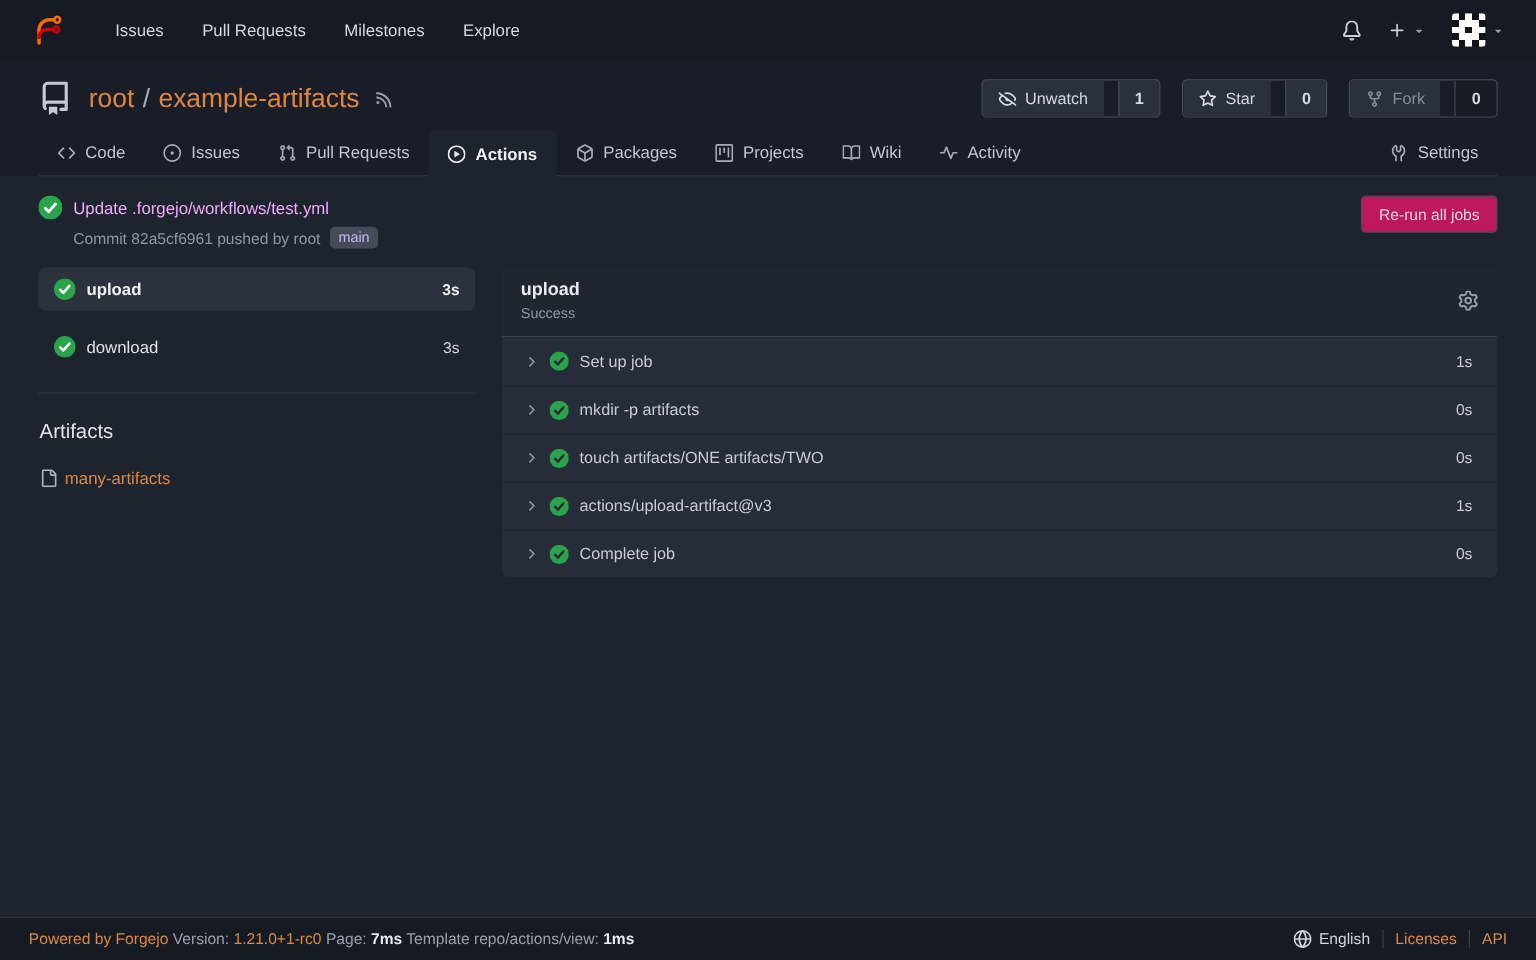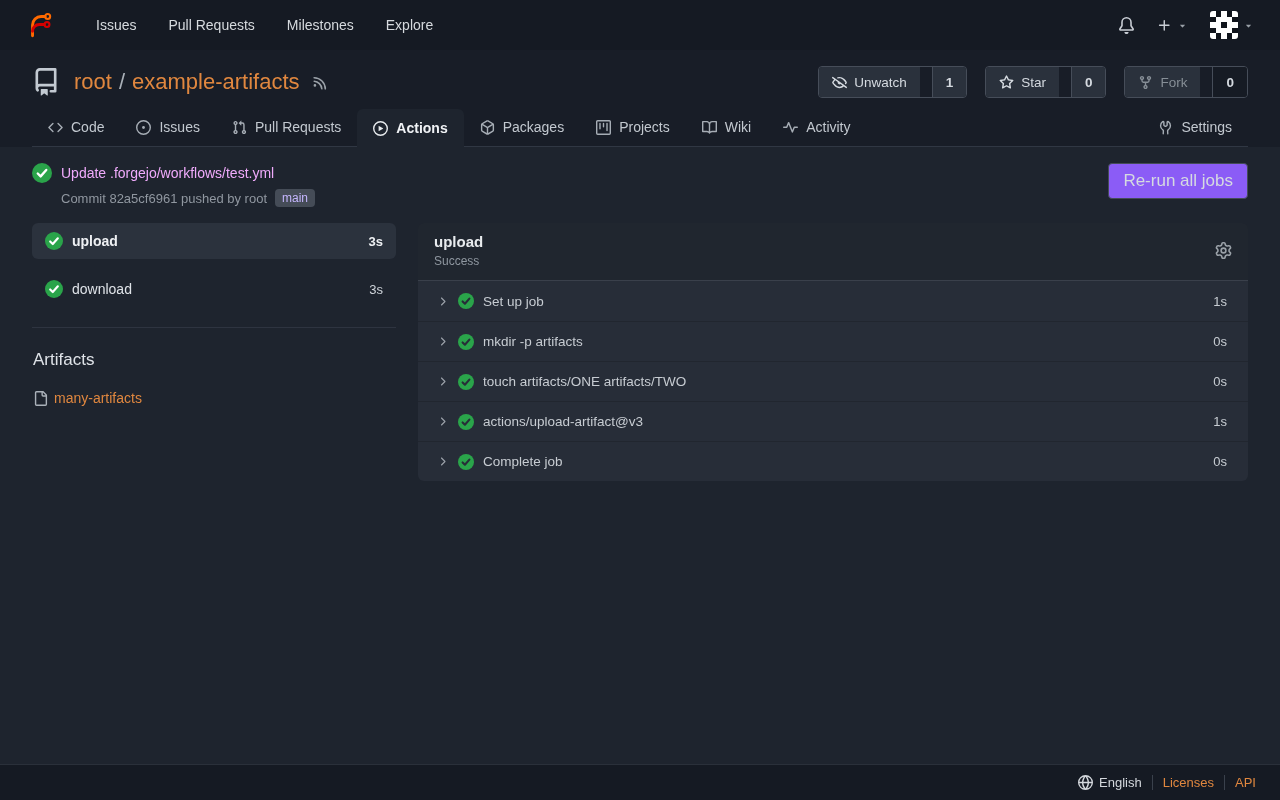--- a/index.html
+++ b/index.html
@@ -68,22 +68,22 @@
   .main { flex:1; padding:16px 32px 0 32px; }
   .run-header { display:flex; align-items:flex-start; }
   .run-title-block { flex:1; }
   .run-title-row { display:flex; align-items:center; gap:9px; }
   .run-title { font-size:14px; font-weight:normal; color:#f0abfc; }
   .run-subtitle { margin:6px 0 0 29px; font-size:13px; color:#9097a0; display:flex; align-items:center; gap:8px; }
   .branch-badge {
     background:#454c57; color:#c4b5fd; font-size:12px; padding:2px 7px; border-radius:4px; cursor:pointer;
   }
   .rerun-btn {
-    background:#8b5cf6; border:1px solid #454c58; border-radius:4px; color:#d5dae0;
-    font-size:17px; padding:7px 14px; cursor:pointer; font-family:inherit;
+    background:#be185d; border:1px solid #454c58; border-radius:4px; color:#d5dae0;
+    font-size:13px; padding:7px 14px; cursor:pointer; font-family:inherit;
   }
 
   .columns { display:flex; gap:22px; margin-top:16px; }
   .left-col { width:364px; flex-shrink:0; }
   .right-col { flex:1; }
 
   
   .job-row {
     display:flex; align-items:center; gap:9px; height:36px; padding:0 13px;
     border-radius:6px; margin-bottom:12px; cursor:pointer; color:#dfe3e8;
@@ -439,20 +439,29 @@
             <span class="step-name">Complete job</span>
             <span class="step-duration">0s</span>
           </div>
         </div>
       </div>
     </div>
   </div>
 </main>
 
 <footer class="footer">
+  <span>
+    <a>Powered by Forgejo</a>
+    <span>Version:</span>
+    <a>1.21.0+1-rc0</a>
+    <span>Page:</span>
+    <b>7ms</b>
+    <span>Template repo/actions/view:</span>
+    <b>1ms</b>
+  </span>
   <span class="footer-right">
     <span class="footer-lang">
       <svg width="15" height="15" viewBox="0 0 16 16" fill="currentColor">
           <path d="M8 0a8 8 0 1 1 0 16A8 8 0 0 1 8 0ZM5.78 8.75a9.64 9.64 0 0 0 1.363 4.177c.255.426.542.832.857 1.215.245-.296.551-.705.857-1.215A9.64 9.64 0 0 0 10.22 8.75Zm4.44-1.5a9.64 9.64 0 0 0-1.363-4.177c-.307-.51-.612-.919-.857-1.215a9.927 9.927 0 0 0-.857 1.215A9.64 9.64 0 0 0 5.78 7.25Zm-5.944 1.5H1.543a6.507 6.507 0 0 0 4.666 5.5c-.123-.181-.24-.365-.352-.552-.715-1.192-1.437-2.874-1.581-4.948Zm-2.733-1.5h2.733c.144-2.074.866-3.756 1.58-4.948.12-.197.237-.381.353-.552a6.507 6.507 0 0 0-4.666 5.5Zm10.181 1.5c-.144 2.074-.866 3.756-1.58 4.948-.12.197-.237.381-.353.552a6.507 6.507 0 0 0 4.666-5.5Zm2.733-1.5a6.507 6.507 0 0 0-4.666-5.5c.123.181.24.365.352.552.715 1.192 1.437 2.874 1.581 4.948Z"></path>
         </svg>
       <span>English</span>
     </span>
     <span class="vdiv"></span>
     <a>Licenses</a>
     <span class="vdiv"></span>

